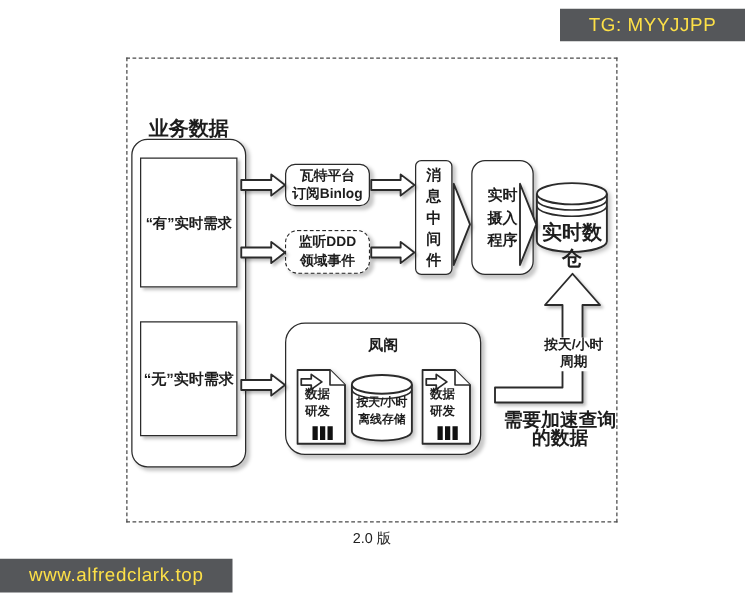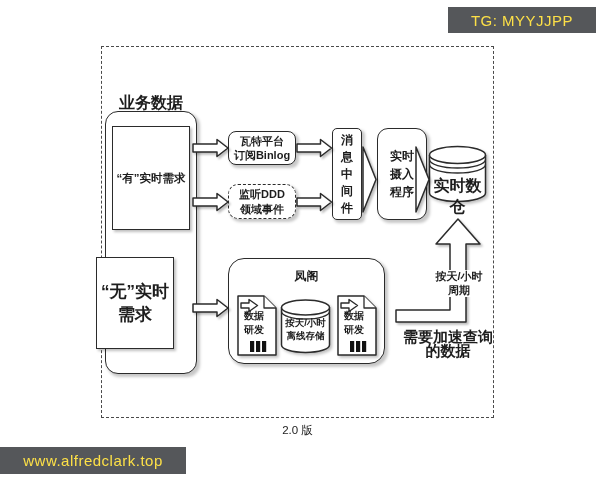--- a/index.html
+++ b/index.html
@@ -33,21 +33,21 @@
     display:flex;align-items:center;justify-content:center;text-align:center;
     box-shadow:2.5px 2.5px 3px rgba(0,0,0,0.22);
     font-weight:700;
   }
   .plain{box-shadow:2px 2px 2.5px rgba(0,0,0,0.25);}
   .lbl{z-index:1;font-weight:700;text-align:center;}
 
   .biz-container{left:105px;top:111px;width:92px;height:263px;border-radius:13px;}
   .biz-label{left:105px;top:93px;width:92px;font-size:16px;}
   .have-box{left:112px;top:126px;width:78px;height:104px;font-size:11.5px;}
-  .none-box{left:96px;top:257px;width:78px;height:92px;font-size:17px;}
+  .none-box{left:112px;top:257px;width:78px;height:92px;font-size:12px;}
 
   .watt-box{left:228px;top:131px;width:68px;height:34px;border-radius:8px;font-size:11px;line-height:1.3;}
   .ddd-box{left:228px;top:184px;width:68px;height:35px;border-radius:10px;font-size:11px;line-height:1.3;border-style:dashed;}
   .mq-box{left:332px;top:128px;width:30px;height:92px;border-radius:5px;font-size:12px;line-height:17px;}
   .ingest-box{left:377px;top:128px;width:50px;height:92px;border-radius:11px;font-size:12px;line-height:18px;}
 
   .cyl-wrap{z-index:1;}
   .cyl-wrap svg{position:absolute;left:0;top:0;filter:drop-shadow(2px 2px 1.5px rgba(0,0,0,0.25));}
   .cyl-text{position:absolute;left:0;width:100%;text-align:center;font-weight:700;z-index:2;}
   .rtdw{left:428px;top:145px;width:59px;height:58px;}

